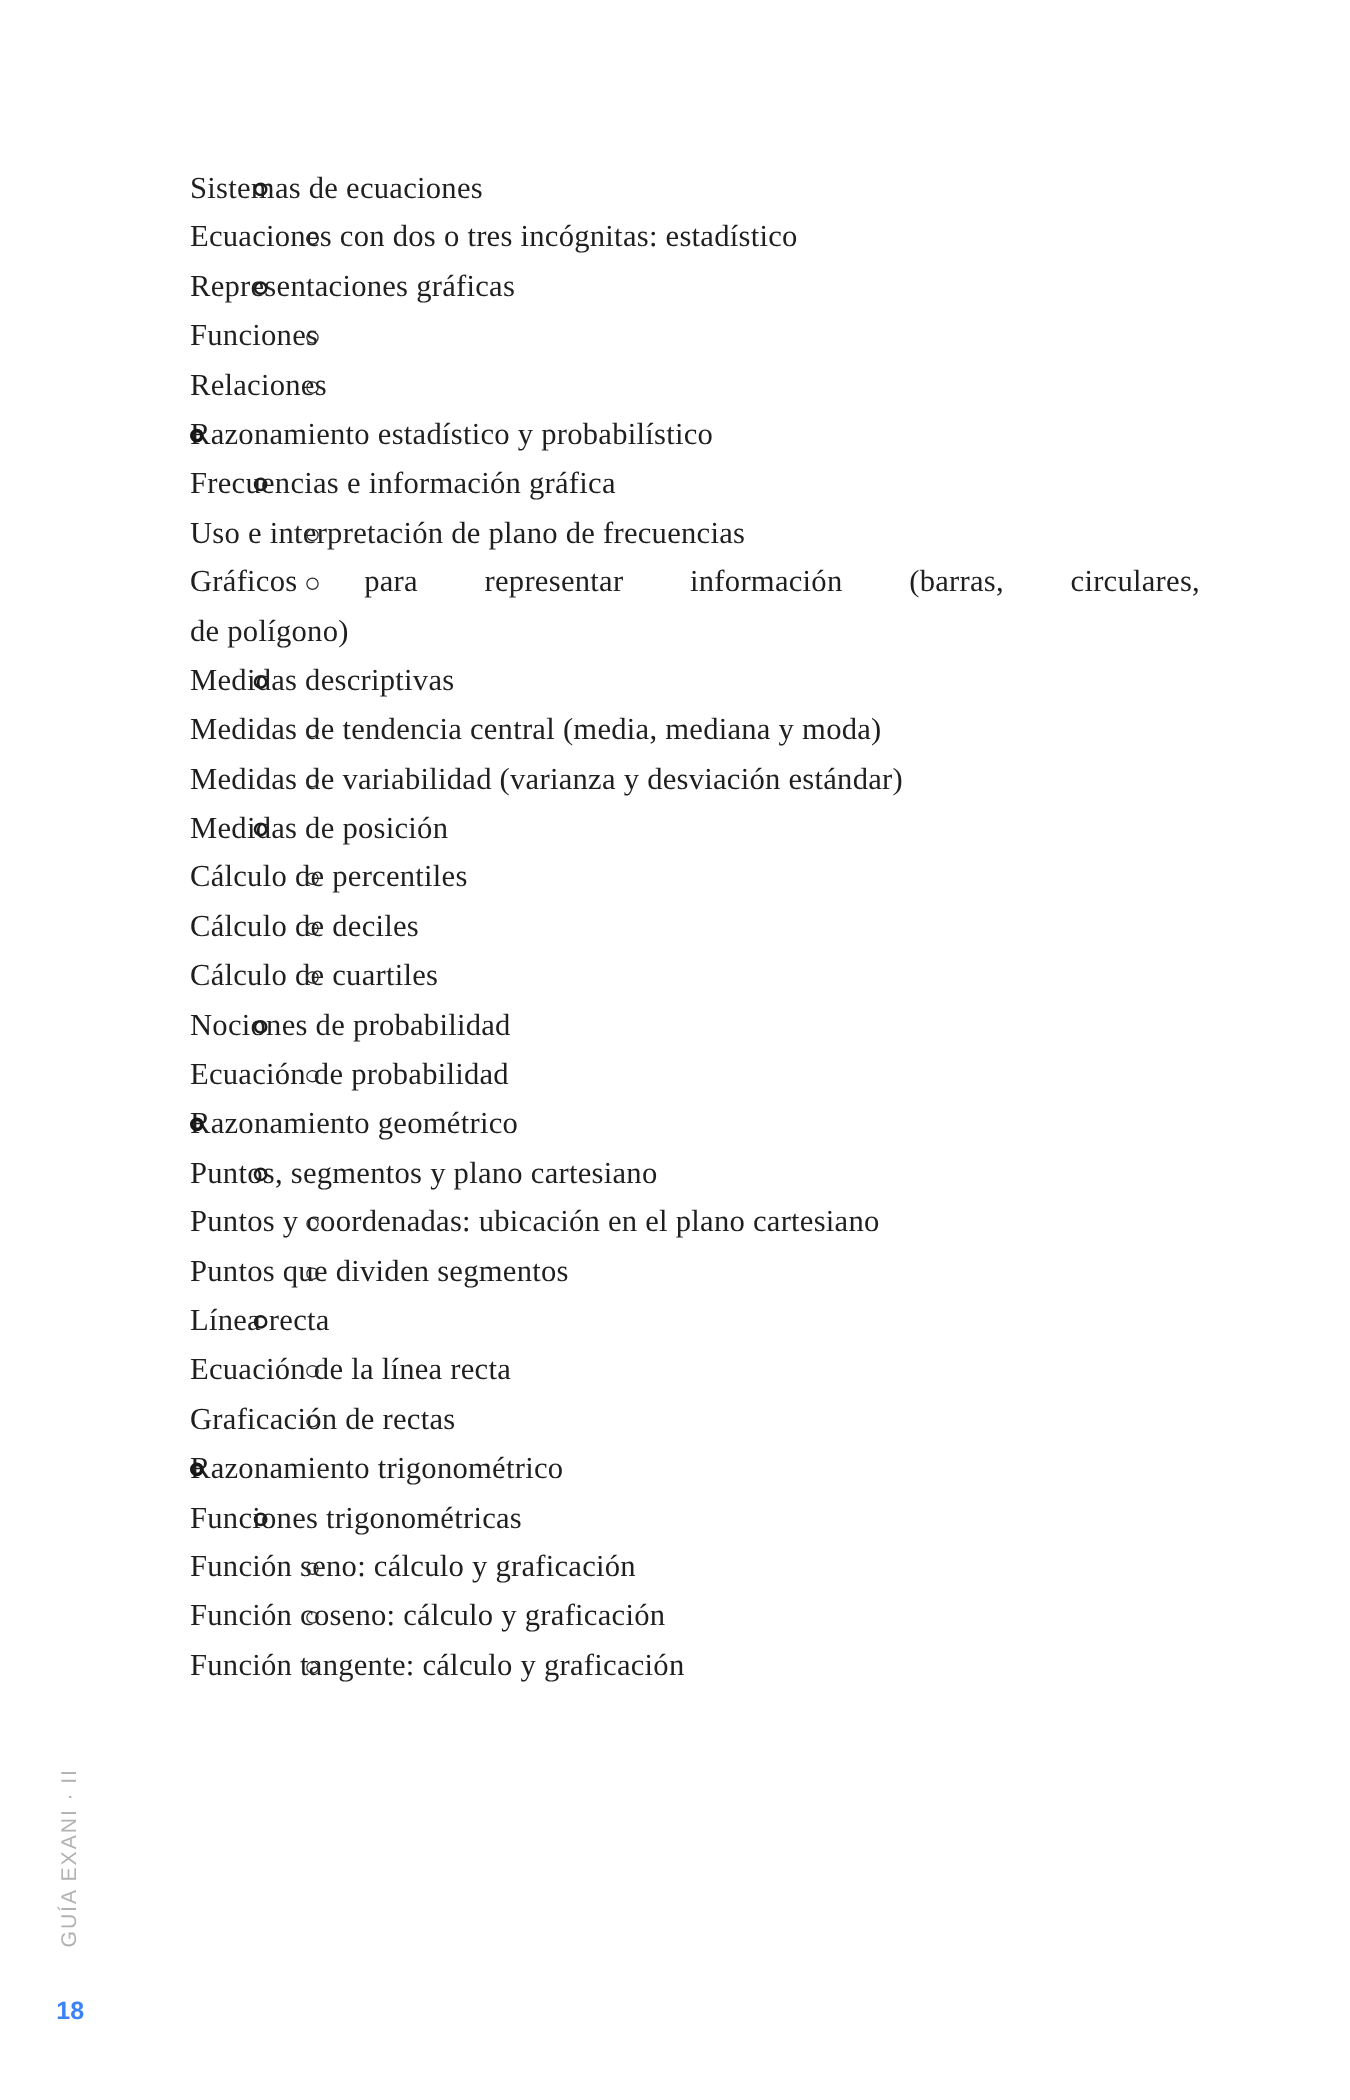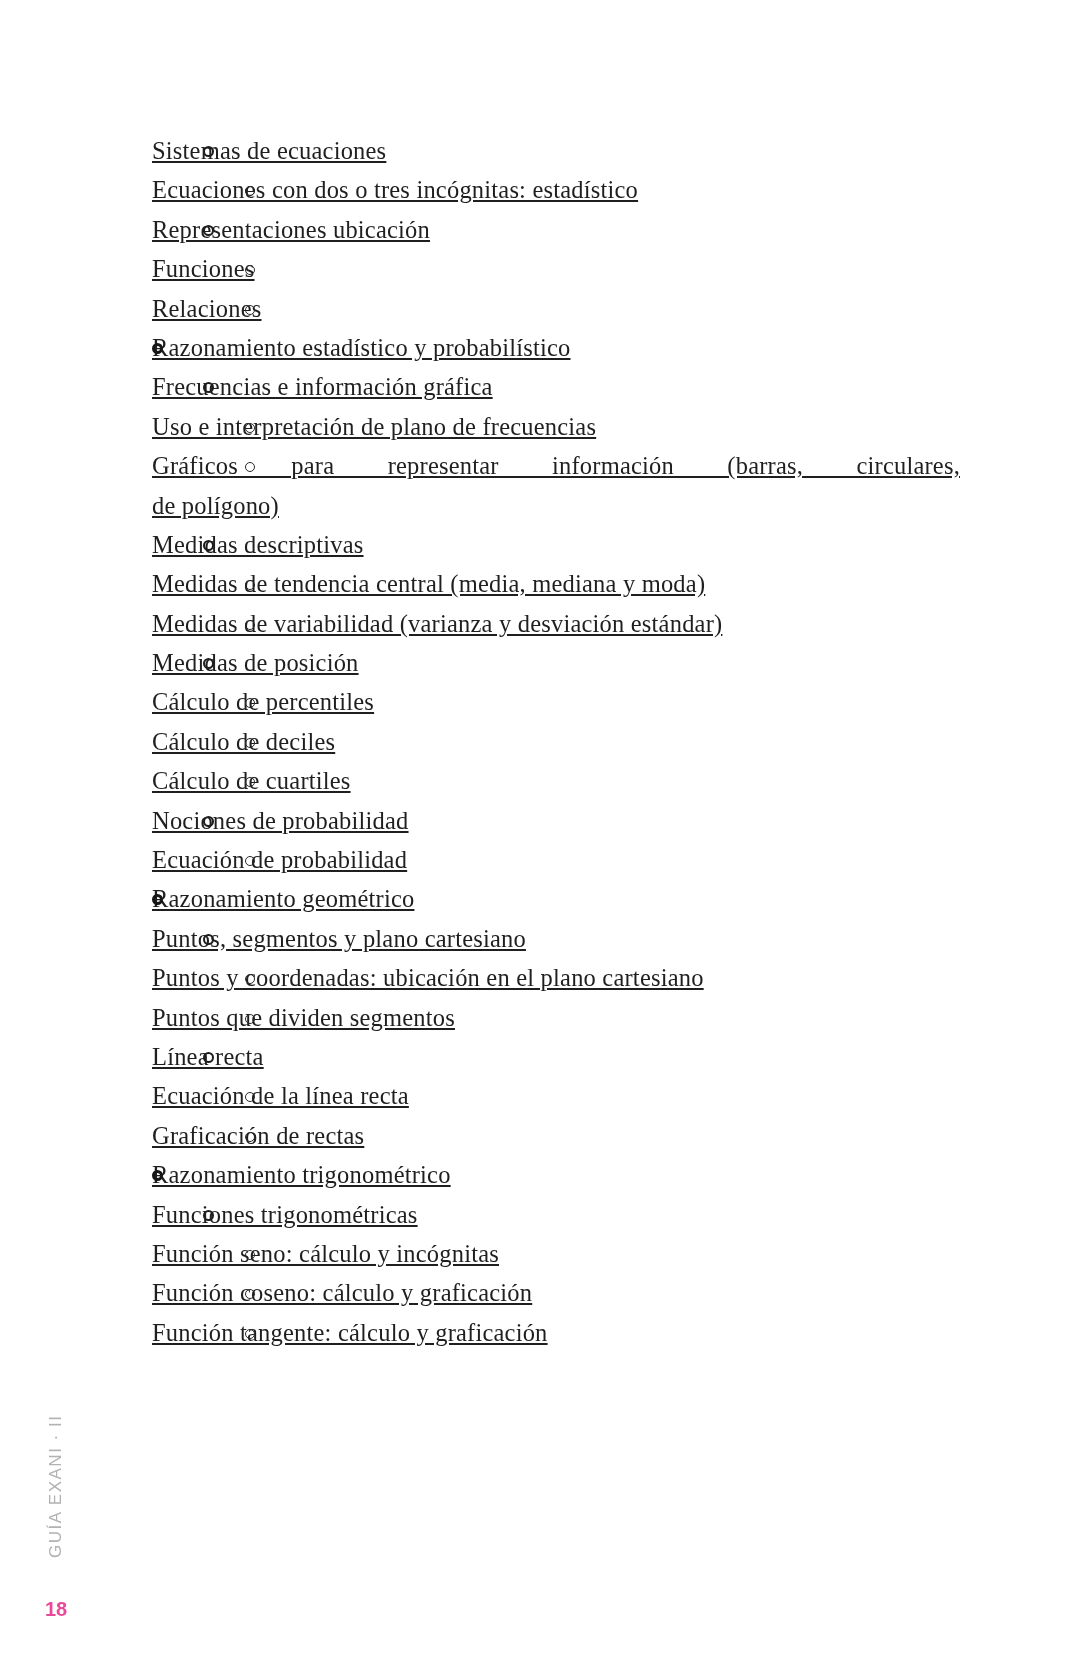--- a/index.html
+++ b/index.html
@@ -33,21 +33,20 @@
   #topic-list li {
     position: relative;
     margin: 0;
     padding: 0;
   }
   .lines { display: block; }
   .line {
     height: var(--lh);
     overflow: hidden;
     white-space: nowrap;
-    text-decoration: underline;
   }
   
   .justified {
     white-space: normal;
     text-align: justify;
   }
   .justified::after {
     content: "";
     display: inline-block;
     width: 100%;
@@ -93,21 +92,21 @@
     white-space: nowrap;
   }
   
   #page-number {
     position: absolute;
     left: 45px;
     top: 1598px;
     font-family: "Liberation Sans", "DejaVu Sans", sans-serif;
     font-size: 20px;
     font-weight: bold;
-    color: #ec4899;
+    color: #3b82f6;
   }
 </style>
 </head>
 <body>
 
 <div id="page">
 
   <ul id="topic-list">
       <li class="lvl2">
       <span class="bullet"></span>
@@ -122,21 +121,21 @@
     </li>
       <li class="lvl3">
       <span class="bullet"></span>
       <span class="lines">
           <div class="line">Ecuaciones con dos o tres incógnitas: estadístico</div>
         </span>
     </li>
       <li class="lvl2">
       <span class="bullet"></span>
       <span class="lines">
-          <div class="line">Representaciones ubicación</div>
+          <div class="line">Representaciones gráficas</div>
         </span>
     </li>
       <li class="lvl3">
       <span class="bullet"></span>
       <span class="lines">
           <div class="line">Funciones</div>
         </span>
     </li>
       <li class="lvl3">
       <span class="bullet"></span>
@@ -273,21 +272,21 @@
     </li>
       <li class="lvl2">
       <span class="bullet"></span>
       <span class="lines">
           <div class="line">Funciones trigonométricas</div>
         </span>
     </li>
       <li class="lvl3">
       <span class="bullet"></span>
       <span class="lines">
-          <div class="line">Función seno: cálculo y incógnitas</div>
+          <div class="line">Función seno: cálculo y graficación</div>
         </span>
     </li>
       <li class="lvl3">
       <span class="bullet"></span>
       <span class="lines">
           <div class="line">Función coseno: cálculo y graficación</div>
         </span>
     </li>
       <li class="lvl3">
       <span class="bullet"></span>

